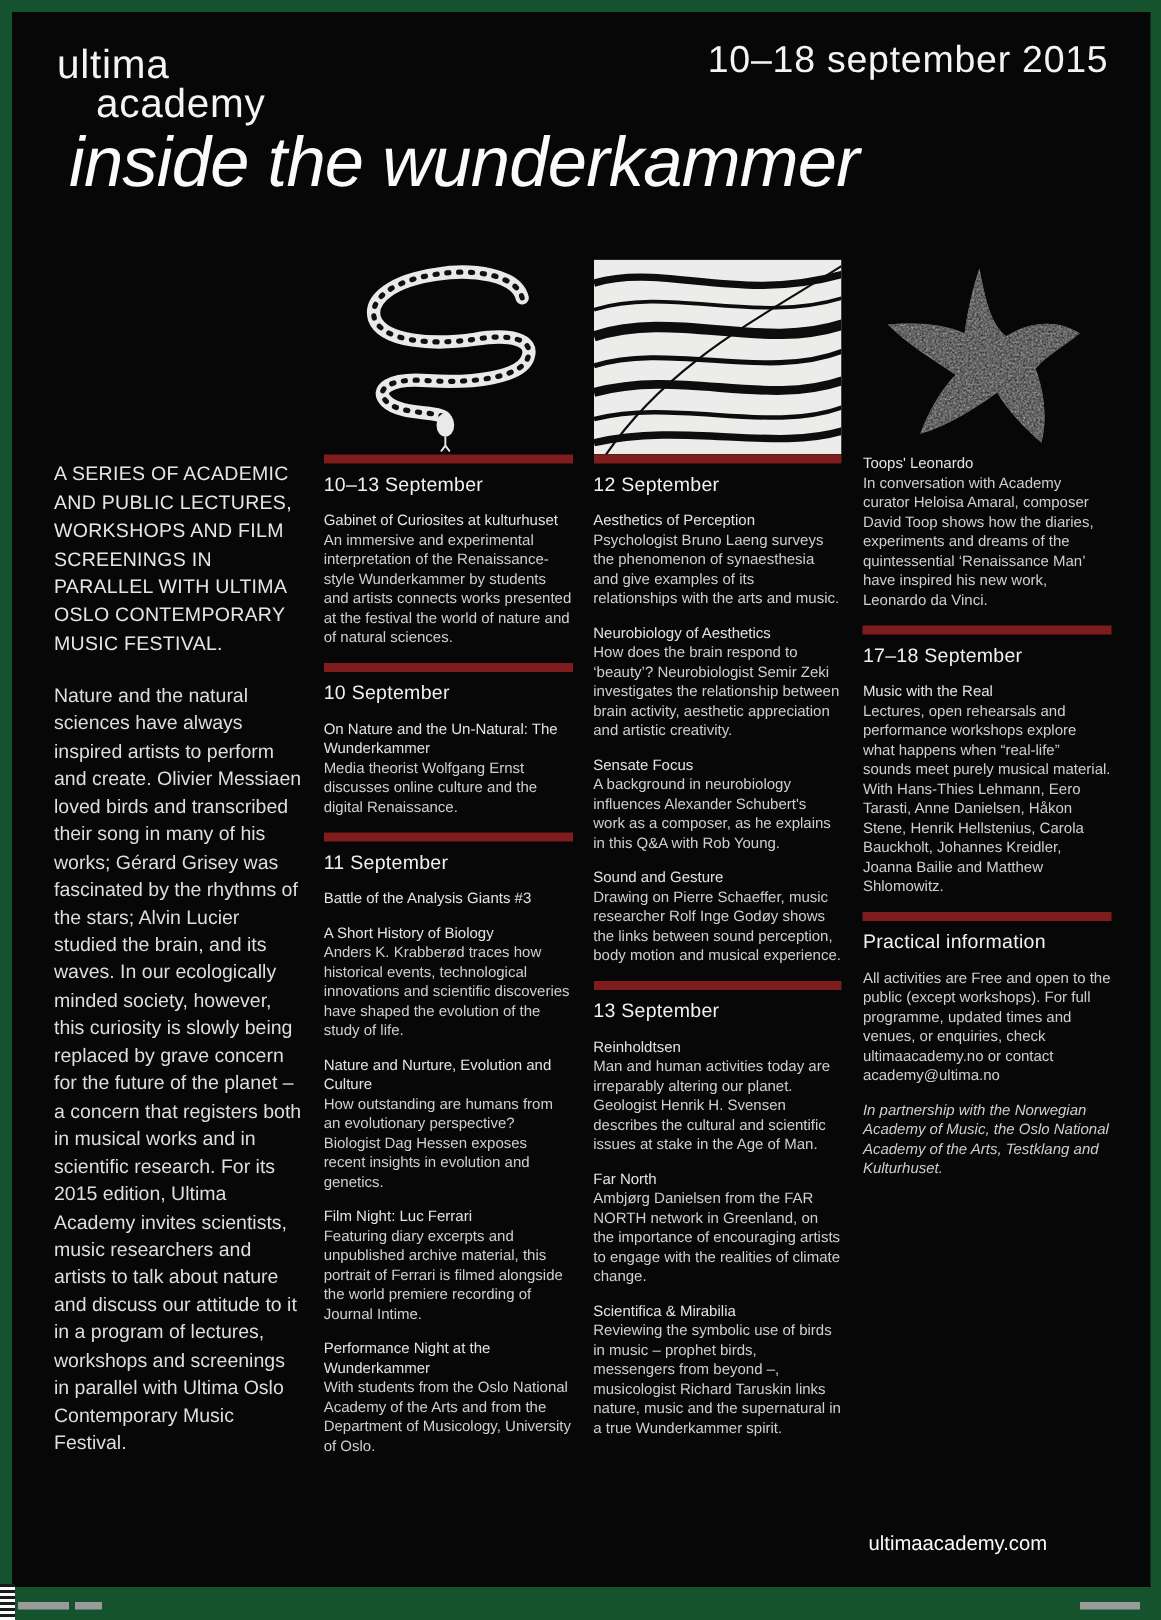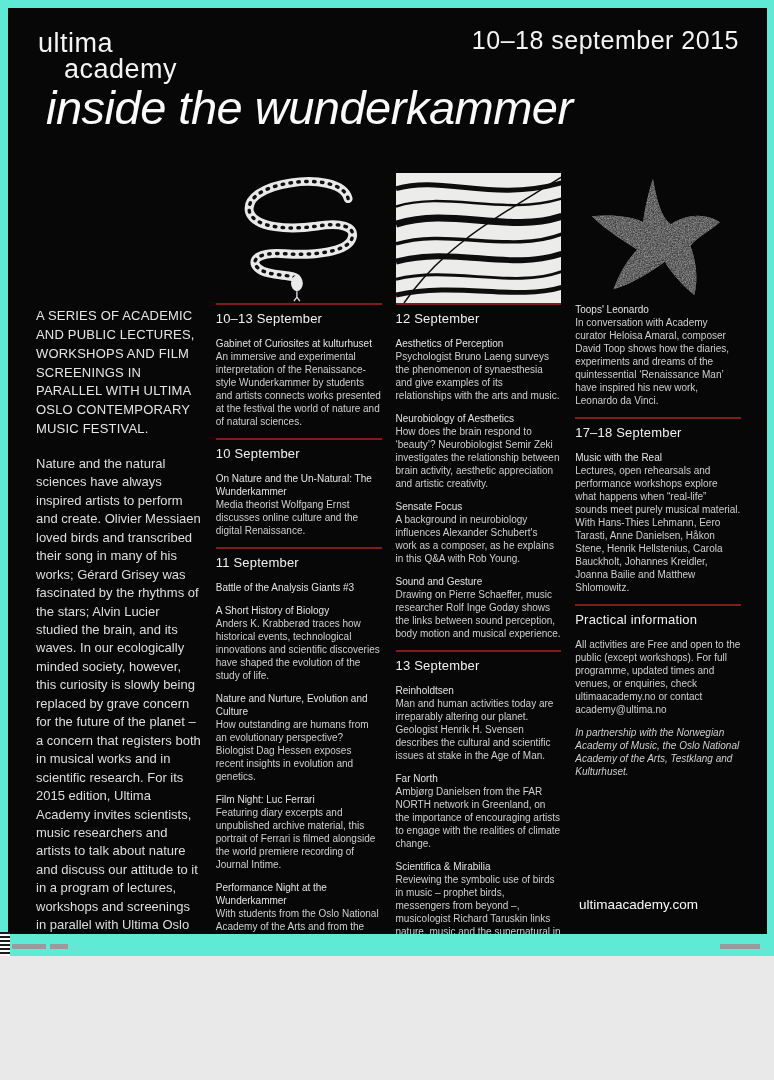--- a/index.html
+++ b/index.html
@@ -1,37 +1,37 @@
 <!DOCTYPE html>
 <html><head>
 <meta charset="utf-8">
 <style>
   html,body{margin:0;padding:0;background:#e9e9e9;}
-  .poster{position:relative;width:774px;height:956px;background:#5eead4;margin:0 auto;overflow:hidden;
+  .poster{position:relative;width:774px;height:1080px;background:#14532d;margin:0 auto;overflow:hidden;
           font-family:"Liberation Sans","DejaVu Sans",sans-serif;}
   .canvas{position:absolute;left:8px;top:8px;right:7px;bottom:22px;background:#070707;color:#d9d9d9;overflow:hidden;}
 
   
   .logo{position:absolute;left:30px;top:22px;color:#f4f4f4;font-size:27px;line-height:.98;letter-spacing:.5px;}
   .logo .l2{margin-left:26px;}
   .dates{position:absolute;right:28px;top:18px;color:#f4f4f4;font-size:25px;letter-spacing:.5px;}
   .title{position:absolute;left:26px;top:60px;margin:12px;color:#fafafa;font-size:47px;font-weight:400;letter-spacing:-.5px;font-style:italic;}
 
   
   .content{position:absolute;left:28px;right:26px;top:155px;display:grid;
            grid-template-columns:repeat(4,1fr);column-gap:14px;grid-template-rows:140px auto;}
   .imgcell{align-self:end;height:130px;overflow:hidden;}
   .imgcell svg{display:block;width:100%;height:130px;}
 
   
   .col{font-size:10px;line-height:1.3;color:#d6d6d6;}
   .intro{font-size:13px;line-height:1.42;color:#dedede;}
   .lead{margin:4px 0 0 0;text-transform:uppercase;letter-spacing:.2px;line-height:1.45;color:#e6e6e6;}
   .ibody{margin:16px 0 0 0;}
-  .date-heading{margin:0 0 9px 0;padding-top:6px;border-top:2px solid #7f1d1d;
+  .date-heading{margin:0 0 9px 0;padding-top:6px;border-top:6px solid #7f1d1d;
                 font-size:13px;font-weight:400;color:#f1f1f1;letter-spacing:.2px;}
   .col > .date-heading:not(:first-child){margin-top:9px;}
   .event{margin:0 0 10px 0;}
   .event-title{color:#e3e3e3;}
   .event-text{color:#cfcfcf;}
   .italic{font-style:italic;}
 
   
   .website{position:absolute;left:571px;bottom:22px;font-size:13.5px;color:#fafafa;cursor:pointer;}
 

